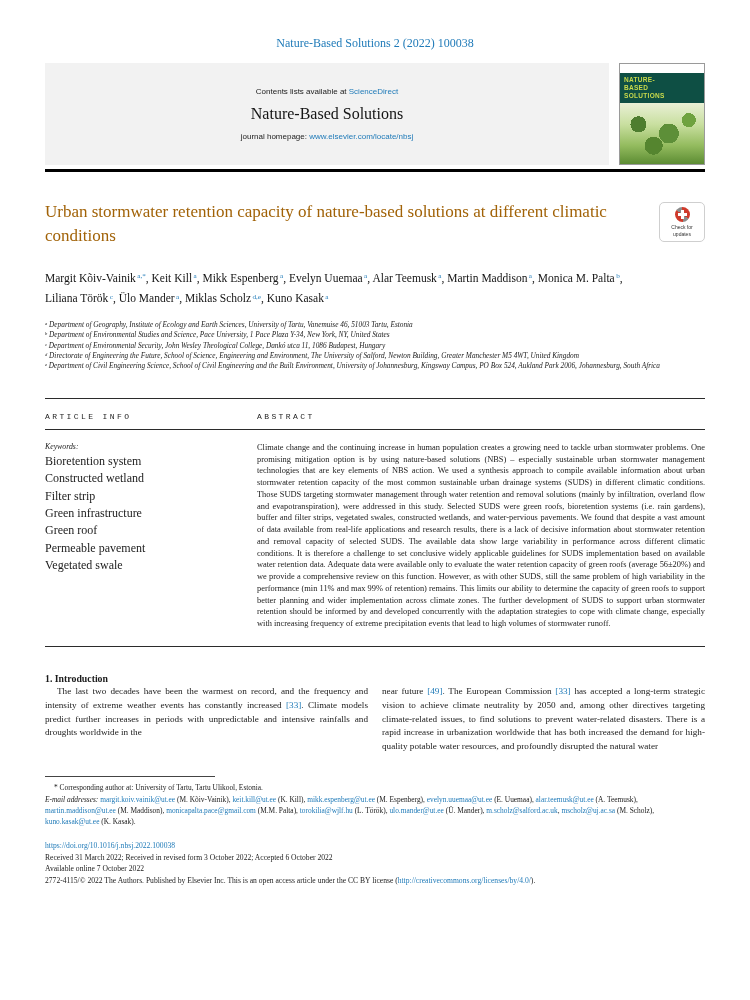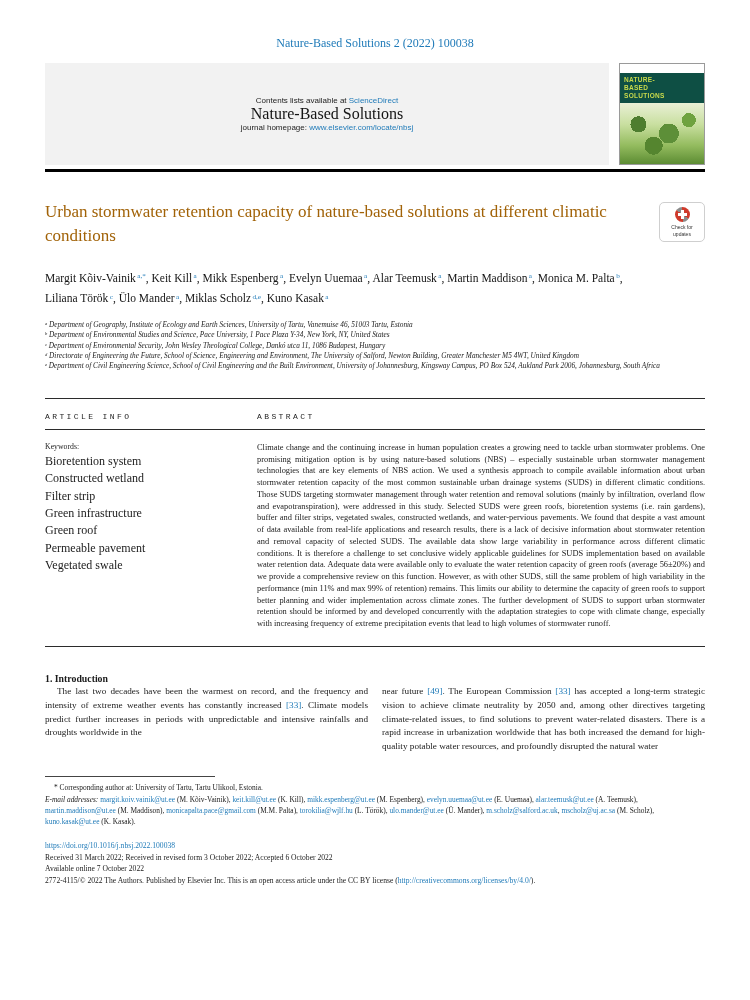--- a/index.html
+++ b/index.html
@@ -14,21 +14,21 @@
   .link{color:var(--link);}
   .italic{font-style:italic;}
   sup{font-size:62%;line-height:0;position:relative;top:-0.45em;vertical-align:baseline;}
   .author-sup{color:var(--link);}
 
   .journal-ref{padding-top:36px;text-align:center;font-family:Liberation Serif, serif;font-size:12px;color:var(--link);}
 
   .header-row{display:flex;margin-top:12px;height:102px;}
   .logo-box{width:82px;display:flex;flex-direction:column;align-items:center;justify-content:center;gap:3px;background:#fff;}
   .elsevier-word{font-weight:bold;color:var(--orange);font-size:10.5px;letter-spacing:.4px;font-family:"Liberation Serif",serif;}
-  .center-box{flex:1;background:#f2f2f2;display:flex;flex-direction:column;align-items:center;justify-content:center;padding:8px 6px;}
+  .center-box{flex:1;background:#f2f2f2;display:flex;flex-direction:column;align-items:center;justify-content:center;gap:9px;padding:8px 6px;}
   .contents-line,.homepage-line{font-family:"Liberation Sans",sans-serif;font-size:8px;color:#222;}
   .journal-title{font-size:16px;color:#141414;}
   .cover-box{width:86px;margin-left:10px;border:1px solid #9a9a9a;display:flex;flex-direction:column;overflow:hidden;background:#fff;}
   .cover-topstrip{height:9px;background:#fff;}
   .cover-band{background:#0e4f44;padding:3px 4px;}
   .cover-band span{font-family:"Liberation Sans",sans-serif;font-weight:bold;font-size:6.5px;line-height:1.25;color:#c9da4b;letter-spacing:.3px;display:block;width:48px;}
   .cover-art{flex:1;background:
     radial-gradient(circle at 22% 35%, #4e7d2f 0 8px, transparent 8px),
     radial-gradient(circle at 58% 50%, #5d8f38 0 10px, transparent 10px),
     radial-gradient(circle at 82% 28%, #6fa23f 0 7px, transparent 7px),
@@ -46,21 +46,21 @@
 
   .authors{margin-top:20px;font-size:11.5px;line-height:1.8;padding-right:70px;color:#141414;}
   .affils{margin-top:11px;font-style:italic;font-size:7.3px;line-height:1.42;color:#222;}
 
   .ia-section{margin-top:26px;border-top:1px solid #2b2b2b;border-bottom:1px solid #2b2b2b;}
   .ia-head-row{display:flex;border-bottom:1px solid #2b2b2b;padding:6px 0;}
   .ia-col-left{width:172px;flex-shrink:0;}
   .ia-col-right{flex:1;margin-left:40px;}
   .ia-heading{font-family:Liberation Mono, monospace;font-size:8px;letter-spacing:2.4px;color:#1d1d1d;}
   .ia-body{display:flex;padding:12px 0 16px;}
-  .keywords-label{font-size:7.8px;margin-bottom:2px;}
+  .keywords-label{font-style:italic;font-size:7.8px;margin-bottom:2px;}
   .keyword{font-size:12px;line-height:1.45;}
   .abstract-text{font-size:8.4px;line-height:1.4;text-align:justify;}
 
   .intro-heading{margin-top:26px;font-weight:bold;font-size:9.8px;}
   .body-cols{display:flex;gap:14px;margin-top:1px;}
   .body-col{flex:1;font-size:9.2px;line-height:1.5;text-align:justify;}
   .first-indent{text-indent:12px;}
 
   .fn-rule{width:170px;border-top:1px solid #444;margin-top:22px;}
   .footnotes{margin-top:5px;font-size:7.4px;line-height:1.5;}

